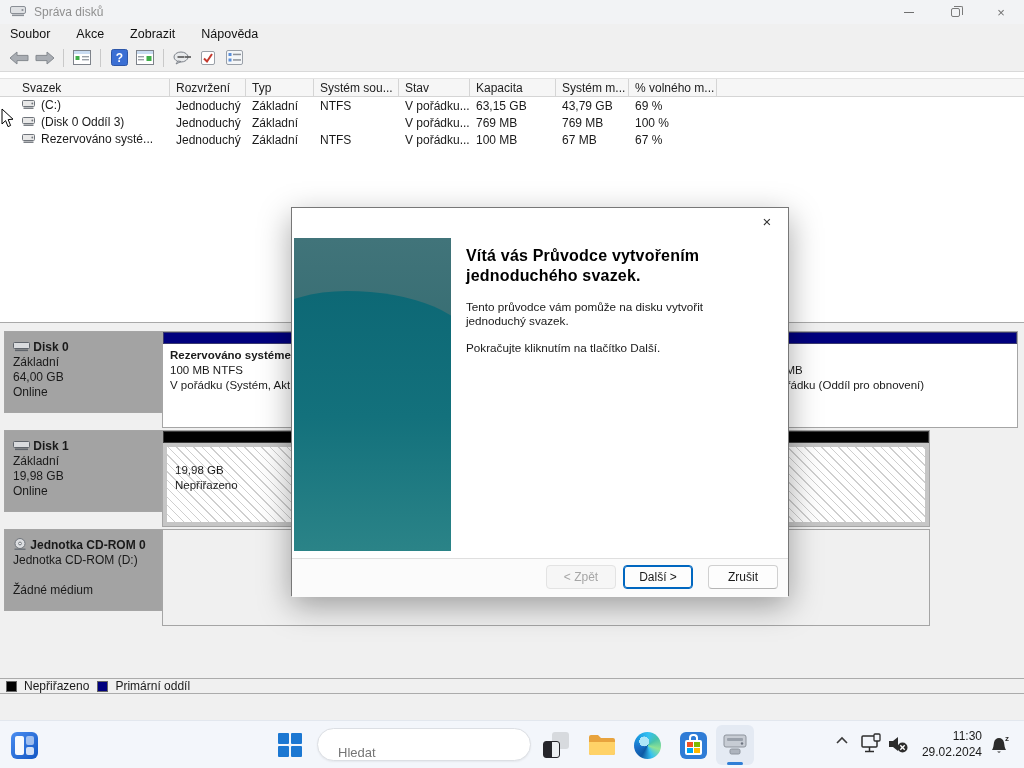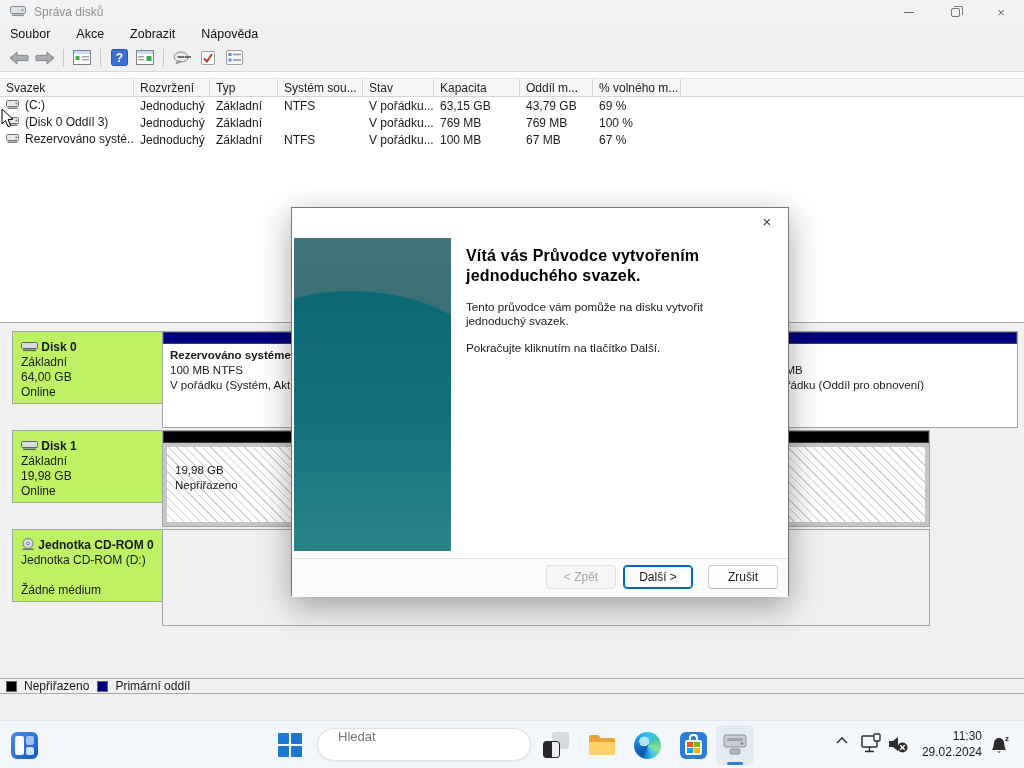--- a/index.html
+++ b/index.html
@@ -23,26 +23,26 @@
   .toolbar { position:absolute; left:0; top:44px; width:1024px; height:28px; background:#f0f0f0; border-bottom:1px solid #d9d9d9; display:flex; align-items:center; padding-left:6px; }
   .tbtn { height:24px; min-width:24px; display:flex; align-items:center; justify-content:center; margin:0 1px; }
   .tsep { width:1px; height:18px; background:#c9c9c9; margin:0 5px; }
 
   
   .listpane { position:absolute; left:0; top:72px; width:1024px; height:250px; background:#ffffff; }
   .lheader { display:flex; height:19px; background:#f6f6f6; border-top:1px solid #e3e3e3; border-bottom:1px solid #d5d5d5; margin-top:6px; }
   .hcell { padding:2px 0 0 6px; border-right:1px solid #d5d5d5; font-size:12px; color:#222; white-space:nowrap; overflow:hidden; }
   .lrow { display:flex; height:17px; align-items:center; }
   .cell { padding-left:6px; white-space:nowrap; overflow:hidden; font-size:12px; }
-  .c0{width:134px;} .c1{width:76px;} .c2{width:68px;} .c3{width:85px;} .c4{width:71px;} .c5{width:86px;} .c6{width:73px;} .c7{width:88px;} .cfill{flex:1; border-right:none;}
+  .c0{width:154px;margin-left:16px;} .c1{width:76px;} .c2{width:68px;} .c3{width:85px;} .c4{width:71px;} .c5{width:86px;} .c6{width:73px;} .c7{width:88px;} .cfill{flex:1; border-right:none;}
   .volrow-icon { display:inline-block; vertical-align:-1px; margin-right:6px; }
 
   
   .graphpane { position:absolute; left:0; top:322px; width:1024px; height:355px; background:#f0f0f0; border-top:1px solid #a9a9a9; }
-  .dlabel { position:absolute; left:12px; width:158px; height:73px; background:#bef264; border:1px solid #a5a5a5; padding:8px 6px 0 8px; line-height:15px; }
+  .dlabel { position:absolute; left:4px; width:158px; height:82px; background:#a3a3a3; border:1px solid #a5a5a5; padding:8px 6px 0 8px; line-height:15px; }
   .dlabel .dname { font-weight:bold; }
   .dstrip { position:absolute; left:162px; height:97px; border:1px solid #a5a5a5; background:#f0f0f0; }
   .part { position:absolute; top:0; height:95px; border-right:1px solid #9a9a9a; display:flex; flex-direction:column; }
   .part .bar { height:12px; width:100%; }
   .bar-navy { background:#00007e; border:1px solid #3a3a6e; }
   .bar-black { background:#000000; border:1px solid #3a3a3a; }
   .pbody { flex:1; background:#ffffff; padding:4px 6px 0 7px; font-size:11.5px; line-height:15px; white-space:nowrap; overflow:hidden; }
   .pbody .ptitle { font-weight:bold; }
   .pbody-hatch { background:repeating-linear-gradient(45deg,#ffffff 0px,#ffffff 5px,#cfcfcf 5px,#cfcfcf 6px); box-shadow:inset 0 0 0 4px #c6c6c6; padding:20px 6px 0 12px; }
   .spacer15 { height:15px; }
@@ -75,21 +75,21 @@
   
   .taskbar { position:absolute; left:0; top:720px; width:1024px; height:48px; background:#f3f6fb; border-top:1px solid #e2e7ee; z-index:70; }
   .tb-item { position:absolute; top:8px; width:32px; height:32px; display:flex; align-items:center; justify-content:center; border-radius:6px; }
   .widgets-icon { width:27px; height:27px; border-radius:6px; background:linear-gradient(135deg,#4a8df0,#1256c4); position:relative; }
   .widgets-icon i{ position:absolute; background:#fff; border-radius:2px; }
   .widgets-icon .wa{ left:4px; top:4px; width:9px; height:19px; opacity:.96;}
   .widgets-icon .wb{ right:4px; top:4px; width:8px; height:9px; opacity:.55;}
   .widgets-icon .wc{ right:4px; bottom:4px; width:8px; height:8px; opacity:.8;}
   .startlogo { width:24px; height:24px; display:grid; grid-template-columns:11px 11px; grid-template-rows:11px 11px; gap:2px; }
   .startlogo i { background:#1b77d2; border-radius:1px; }
-  .searchpill { position:absolute; left:317px; top:7px; width:214px; height:33px; background:#ffffff; border:1px solid #dcdfe4; border-radius:17px; display:flex; align-items:flex-start; box-shadow:0 1px 2px rgba(0,0,0,.06); overflow:hidden; }
+  .searchpill { position:absolute; left:317px; top:7px; width:214px; height:33px; background:#ffffff; border:1px solid #dcdfe4; border-radius:17px; display:flex; align-items:flex-end; box-shadow:0 1px 2px rgba(0,0,0,.06); overflow:hidden; }
   .searchpill input { border:none; outline:none; flex:1; font-size:13px; color:#444; font-family:"Liberation Sans",sans-serif; background:transparent; }
   .searchpill svg { margin:0 8px 0 12px; }
   .taskview { position:relative; width:26px; height:26px; }
   .taskview .bk { position:absolute; right:0; top:0; width:17px; height:17px; background:#d7dade; border-radius:3px; }
   .taskview .fr { position:absolute; left:0; bottom:0; width:17px; height:17px; border-radius:3px; background:linear-gradient(90deg,#26262b 0 55%,#eceff2 55%); border:1px solid #26262b; }
   .edge-icon { width:27px; height:27px; border-radius:50%; background:radial-gradient(circle at 38% 35%, #aee6f8 0 20%, transparent 21%), conic-gradient(from 210deg,#0c59a4,#1b70c9,#1b9de2,#35c1f1,#49c3a9,#8fe395,#35c1f1,#0c59a4); }
   .store-icon { position:relative; width:27px; height:27px; border-radius:6px; background:#2f7cd6; }
   .store-icon .handle { position:absolute; left:9px; top:2px; width:9px; height:6px; border:2px solid #fff; border-bottom:none; border-radius:4px 4px 0 0; }
   .store-icon .face { position:absolute; left:5px; top:8px; width:17px; height:15px; background:#fff; border-radius:2px; display:grid; grid-template-columns:6px 6px; grid-template-rows:5px 5px; gap:1px; padding:2px; }
   .store-icon .face i:nth-child(1){background:#f25022;} .store-icon .face i:nth-child(2){background:#7fba00;}
@@ -195,21 +195,21 @@
   </div>
 
   <div class="listpane">
     <div class="lheader">
       <div class="hcell c0">Svazek</div>
       <div class="hcell c1">Rozvržení</div>
       <div class="hcell c2">Typ</div>
       <div class="hcell c3">Systém sou...</div>
       <div class="hcell c4">Stav</div>
       <div class="hcell c5">Kapacita</div>
-      <div class="hcell c6">Oddíl m...</div>
+      <div class="hcell c6">Systém m...</div>
       <div class="hcell c7">% volného m...</div>
       <div class="hcell cfill"></div>
     </div>
 
     <div class="lrow">
       <div class="cell c0"><span class="volrow-icon"><svg width="13" height="11" viewBox="0 0 13 11">
               <rect x="0.5" y="1.5" width="12" height="6" rx="1" fill="#e8e8e8" stroke="#6f747b"></rect>
               <rect x="1.5" y="8.5" width="10" height="1.4" fill="#6f747b"></rect>
               <circle cx="10.3" cy="4.5" r="0.9" fill="#6f747b"></circle>
             </svg></span><span>(C:)</span></div>

